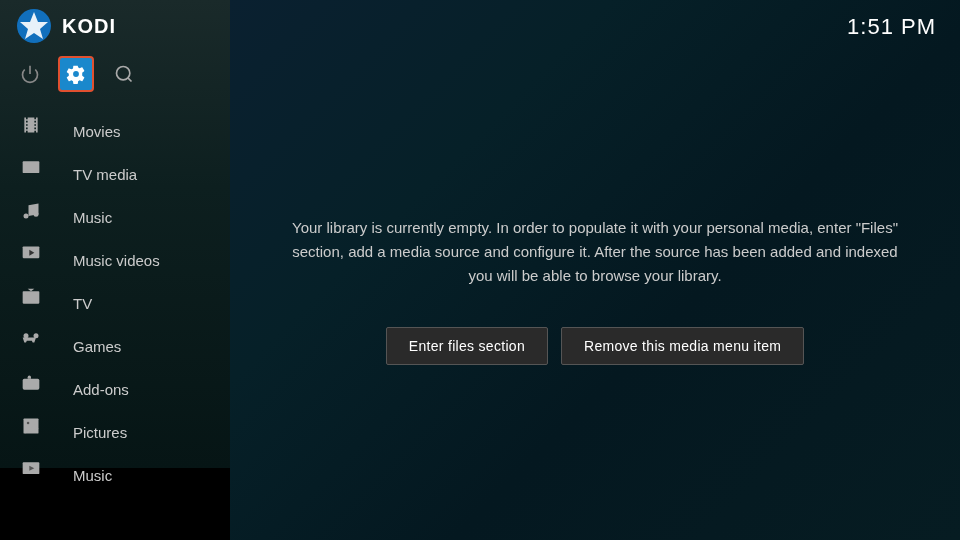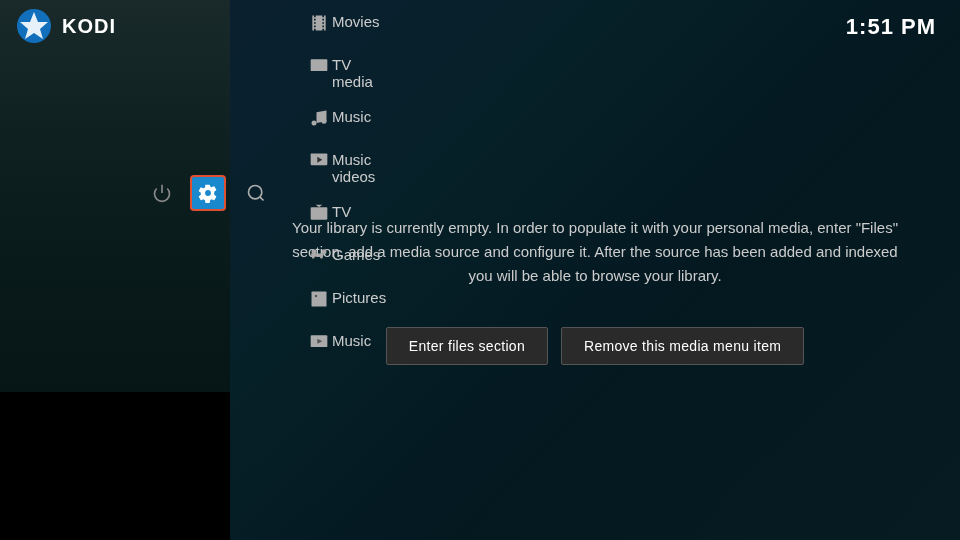--- a/index.html
+++ b/index.html
@@ -17,24 +17,24 @@
     .app-container {
       display: flex;
       width: 960px;
       height: 540px;
       position: relative;
     }
 
     
     .sidebar {
       width: 230px;
-      height: 392px;
+      height: 468px;
       background: linear-gradient(180deg, #1a2a2a 0%, #0d1f1f 40%, #061515 100%);
       display: flex;
-      flex-direction: row;
+      flex-direction: column;
       flex-shrink: 0;
       z-index: 2;
     }
 
     .sidebar-header {
       display: flex;
       align-items: center;
       padding: 12px 16px;
       gap: 10px;
       height: 52px;
@@ -90,23 +90,23 @@
 
     .nav-menu {
       display: flex;
       flex-direction: column;
       margin-top: 4px;
       flex: 1;
     }
 
     .nav-item {
       display: flex;
-      align-items: flex-start;
+      align-items: flex-end;
       padding: 9px 20px;
-      gap: 2px;
+      gap: 31px;
       cursor: pointer;
       color: #cccccc;
       font-size: 15px;
       font-weight: 400;
     }
 
     .nav-icon {
       font-size: 18px;
       width: 22px;
       text-align: center;
@@ -126,21 +126,21 @@
       background: linear-gradient(135deg, #0a2030 0%, #062028 30%, #041820 60%, #061c22 100%);
       display: flex;
       flex-direction: column;
       align-items: flex-end;
       position: relative;
     }
 
     .time-display {
       color: #ffffff;
       font-size: 22px;
-      font-weight: 700;
+      font-weight: 400;
       padding: 14px 24px 0 0;
       letter-spacing: 1px;
     }
 
     .content-area {
       flex: 1;
       display: flex;
       flex-direction: column;
       align-items: center;
       justify-content: center;
@@ -273,20 +273,29 @@
             <circle cx="18" cy="7" r="3"></circle>
             <circle cx="6" cy="7" r="3"></circle>
             <path d="M9 9h6"></path>
             <line x1="5" y1="7" x2="7" y2="7"></line>
             <line x1="6" y1="6" x2="6" y2="8"></line>
           </svg>
         </span>
         <span class="nav-label">Games</span>
       </div>
 
+      <div class="nav-item">
+        <span class="nav-icon">
+          <svg width="20" height="20" viewBox="0 0 24 24" fill="#aaa">
+            <path d="M20 7H4a2 2 0 0 0-2 2v9a2 2 0 0 0 2 2h16a2 2 0 0 0 2-2V9a2 2 0 0 0-2-2z"></path>
+            <path d="M8 7V5a2 2 0 0 1 4 0v2"></path>
+          </svg>
+        </span>
+        <span class="nav-label">Add-ons</span>
+      </div>
 
       <div class="nav-item">
         <span class="nav-icon">
           <svg width="20" height="20" viewBox="0 0 24 24" fill="#aaa">
             <rect x="3" y="3" width="18" height="18" rx="1"></rect>
             <circle cx="8.5" cy="8.5" r="1.5" fill="#555"></circle>
             <path d="M21 15l-5-5L5 21"></path>
           </svg>
         </span>
         <span class="nav-label">Pictures</span>

